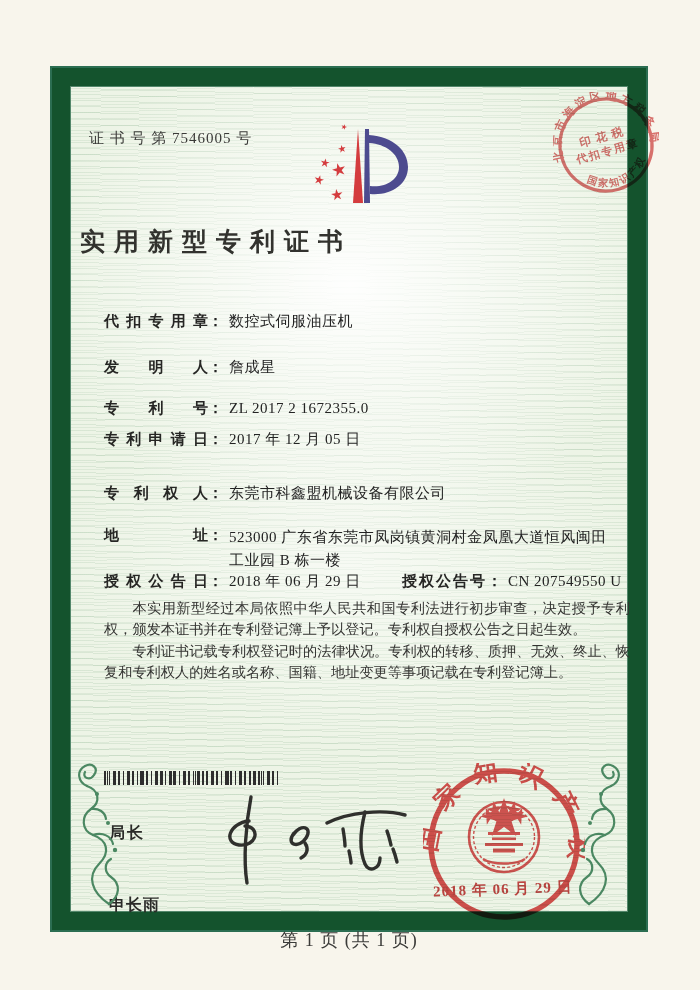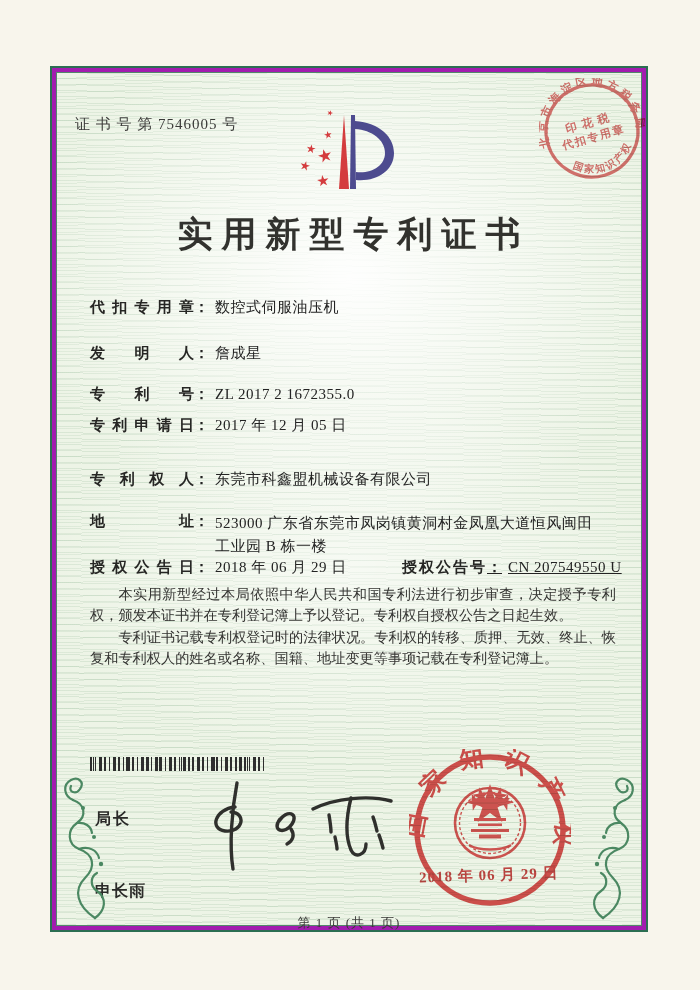--- a/index.html
+++ b/index.html
@@ -10,59 +10,59 @@
   }
   .page {
     position:relative; width:700px; height:990px;
     background:#f8f5ec;
     overflow:hidden;
   }
   
   .frame {
     position:absolute; left:50px; top:66px; width:598px; height:866px;
     border:2.5px solid #2c6e52;
-    padding:4px;
-    background:#a21caf;
+    padding:18px;
+    background:#14532d;
   }
   .frame-inner {
     position:relative; width:100%; height:100%;
     border:1px solid #53876b;
     background-color:#edf4e6;
     background-image:
       radial-gradient(ellipse 78% 42% at 50% 24%, rgba(255,255,255,.95), rgba(255,255,255,0) 72%),
       radial-gradient(ellipse 70% 30% at 50% 58%, rgba(255,255,255,.55), rgba(255,255,255,0) 75%),
       repeating-linear-gradient(1.5deg, rgba(110,160,118,.16) 0 1px, rgba(0,0,0,0) 1px 6px),
       repeating-linear-gradient(-1.5deg, rgba(110,160,118,.13) 0 1px, rgba(0,0,0,0) 1px 7px);
     overflow:visible;
   }
   
   .cert-no {
     position:absolute; left:18px; top:42px;
     font-size:15px; letter-spacing:1px; color:#3a3a38; white-space:nowrap;
   }
   .logo { position:absolute; left:243px; top:36px; width:100px; height:86px; }
   .title {
     position:absolute; left:0; top:138px; width:100%;
-    text-align:center; font-size:35px; font-weight:600; color:#32322e;
+    font-size:25px; font-weight:600; color:#32322e;
     letter-spacing:9px; padding-left:9px; white-space:nowrap;
   }
   .fields { position:absolute; left:33px; top:224px; width:556px; font-size:15px; color:#232323; }
   .frow { position:absolute; left:0; white-space:nowrap; }
   .flabel {
     display:inline-block; width:104px;
     text-align:justify; text-align-last:justify;
     font-weight:600; color:#262624;
   }
   .fcolon { font-weight:600; margin-right:6px; }
   .fvalue { letter-spacing:.5px; font-weight:500; }
   .fvalue-block {
     display:inline-block; width:382px; white-space:normal;
     vertical-align:top; line-height:1.55; letter-spacing:.5px; font-weight:500;
   }
-  .grant-no { position:absolute; left:312px; top:0;text-decoration:underline; }
+  .grant-no { position:absolute; left:298px; top:0; }
   .body-text {
     position:absolute; left:33px; top:511px; width:526px;
     font-size:14.2px; line-height:1.5; color:#333331;
     text-align:justify; text-justify:inter-ideograph;
   }
   .body-text p { text-indent:2em; }
   
   .barcode {
     position:absolute; left:33px; top:684px; width:177px; height:14px;
     background-image:
@@ -72,21 +72,21 @@
   
   .sig-title { position:absolute; left:38px; top:736px; font-size:16px; color:#2b2b29; letter-spacing:2px; font-weight:700; }
   .sig-name  { position:absolute; left:38px; top:766px; font-size:16px; color:#2b2b29; letter-spacing:1px; font-weight:600;margin-top:42px; }
   .sig-hand  { position:absolute; left:122px; top:700px; width:240px; height:105px; opacity:.92; }
   
   .seal-main { position:absolute; left:352px; top:676px; width:162px; height:162px; mix-blend-mode:multiply; opacity:.92; }
   .tax-stamp { position:absolute; left:482px; top:5px; width:106px; height:106px; mix-blend-mode:multiply; opacity:.88; }
   
   .footer {
     position:absolute; left:0; top:841px; width:100%;
-    text-align:center; font-size:13px; color:#3b3b39; letter-spacing:1px;
+    text-align:center; font-size:18px; color:#3b3b39; letter-spacing:1px;
   }
   
   .flourish { position:absolute; bottom:3px; width:66px; height:158px; }
   .flourish.left  { left:4px; }
   .flourish.right { right:4px; transform:scaleX(-1); }
 </style>
 </head>
 <body>
 
 <div class="page">

